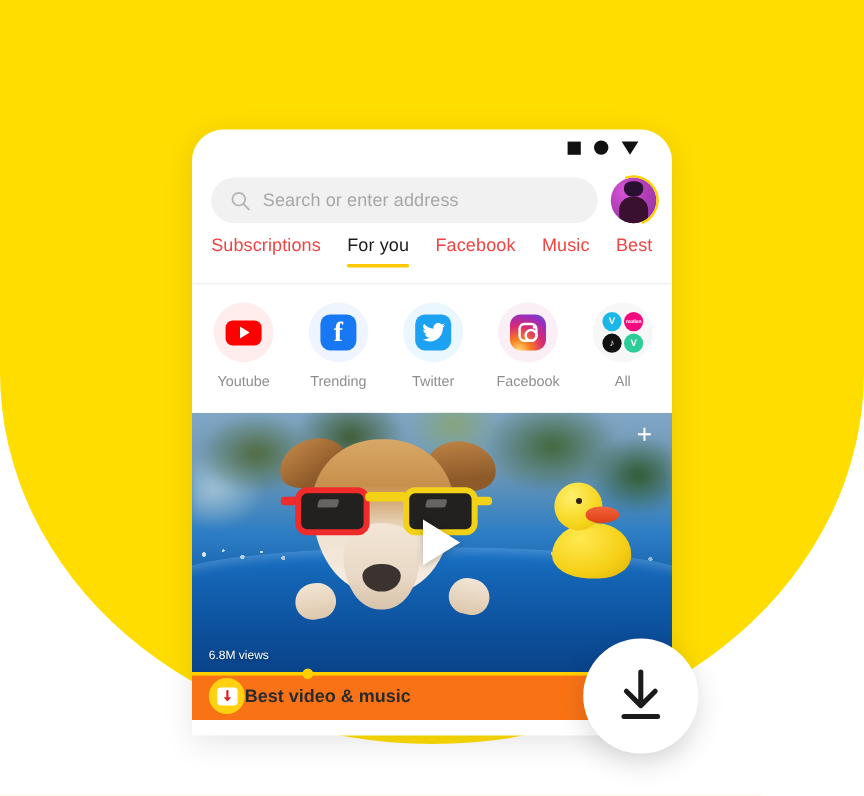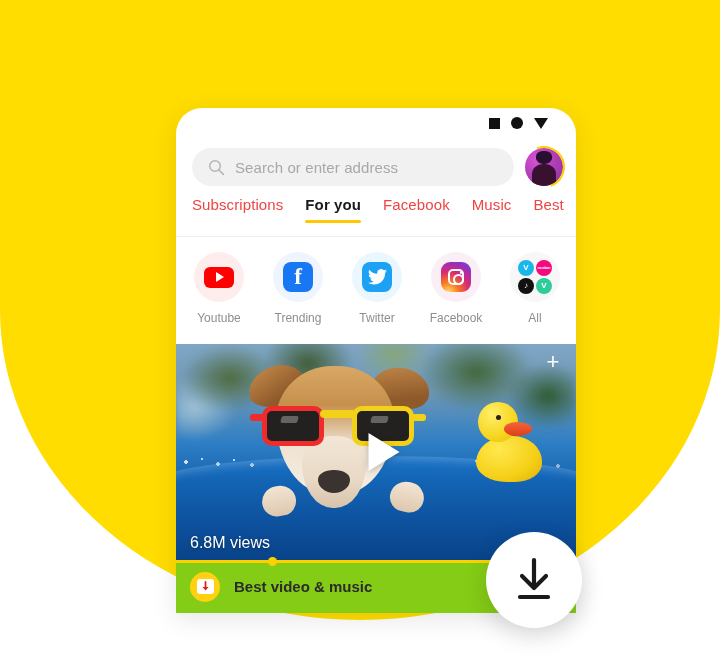--- a/index.html
+++ b/index.html
@@ -35,21 +35,20 @@
   #phone-card {
     position: absolute;
     left: 160px;
     top: 108px;
     width: 400px;
     height: 505px;
     background: #ffffff;
     border-radius: 26px 26px 0 0;
     overflow: hidden;
     box-shadow: 0 6px 26px rgba(0,0,0,0.10);
-    margin-left: 16px;
   }
 
   
   .status-bar {
     position: absolute;
     top: 0; left: 0; right: 0;
     height: 30px;
     display: flex;
     align-items: center;
     justify-content: flex-end;
@@ -141,21 +140,21 @@
   }
   .tab {
     font-size: 15px;
     color: #ef4444;
     position: relative;
     padding-bottom: 10px;
     letter-spacing: 0.1px;
   }
   .tab.active {
     color: #1b1b1b;
-    font-weight: bold;
+    font-weight: normal;
   }
   .tab.active::after {
     content: "";
     position: absolute;
     left: 0; right: 0; bottom: 0;
     height: 3px;
     background: #FFC800;
     border-radius: 2px;
   }
 
@@ -465,35 +464,34 @@
     color: #fff;
     font-size: 22px;
     line-height: 20px;
     text-align: center;
     font-weight: 300;
   }
   .views {
     position: absolute;
     left: 14px; bottom: 8px;
     color: #ffffff;
-    font-size: 16px;
+    font-size: 10px;
     text-shadow: 0 1px 3px rgba(0,0,0,0.4);
   }
 
   
   .bottom-bar {
     position: absolute;
     top: 452px; left: 0;
     width: 400px;
-    height: 53px;
-    background: #84cc16;
+    height: 40px;
+    background: #f97316;
     display: flex;
     align-items: center;
     padding-left: 14px;
-    gap: 14px;
   }
   .progress-track {
     position: absolute;
     top: 0; left: 0; right: 0;
     height: 3px;
     background: #FFD000;
   }
   .progress-dot {
     position: absolute;
     top: -3px;

